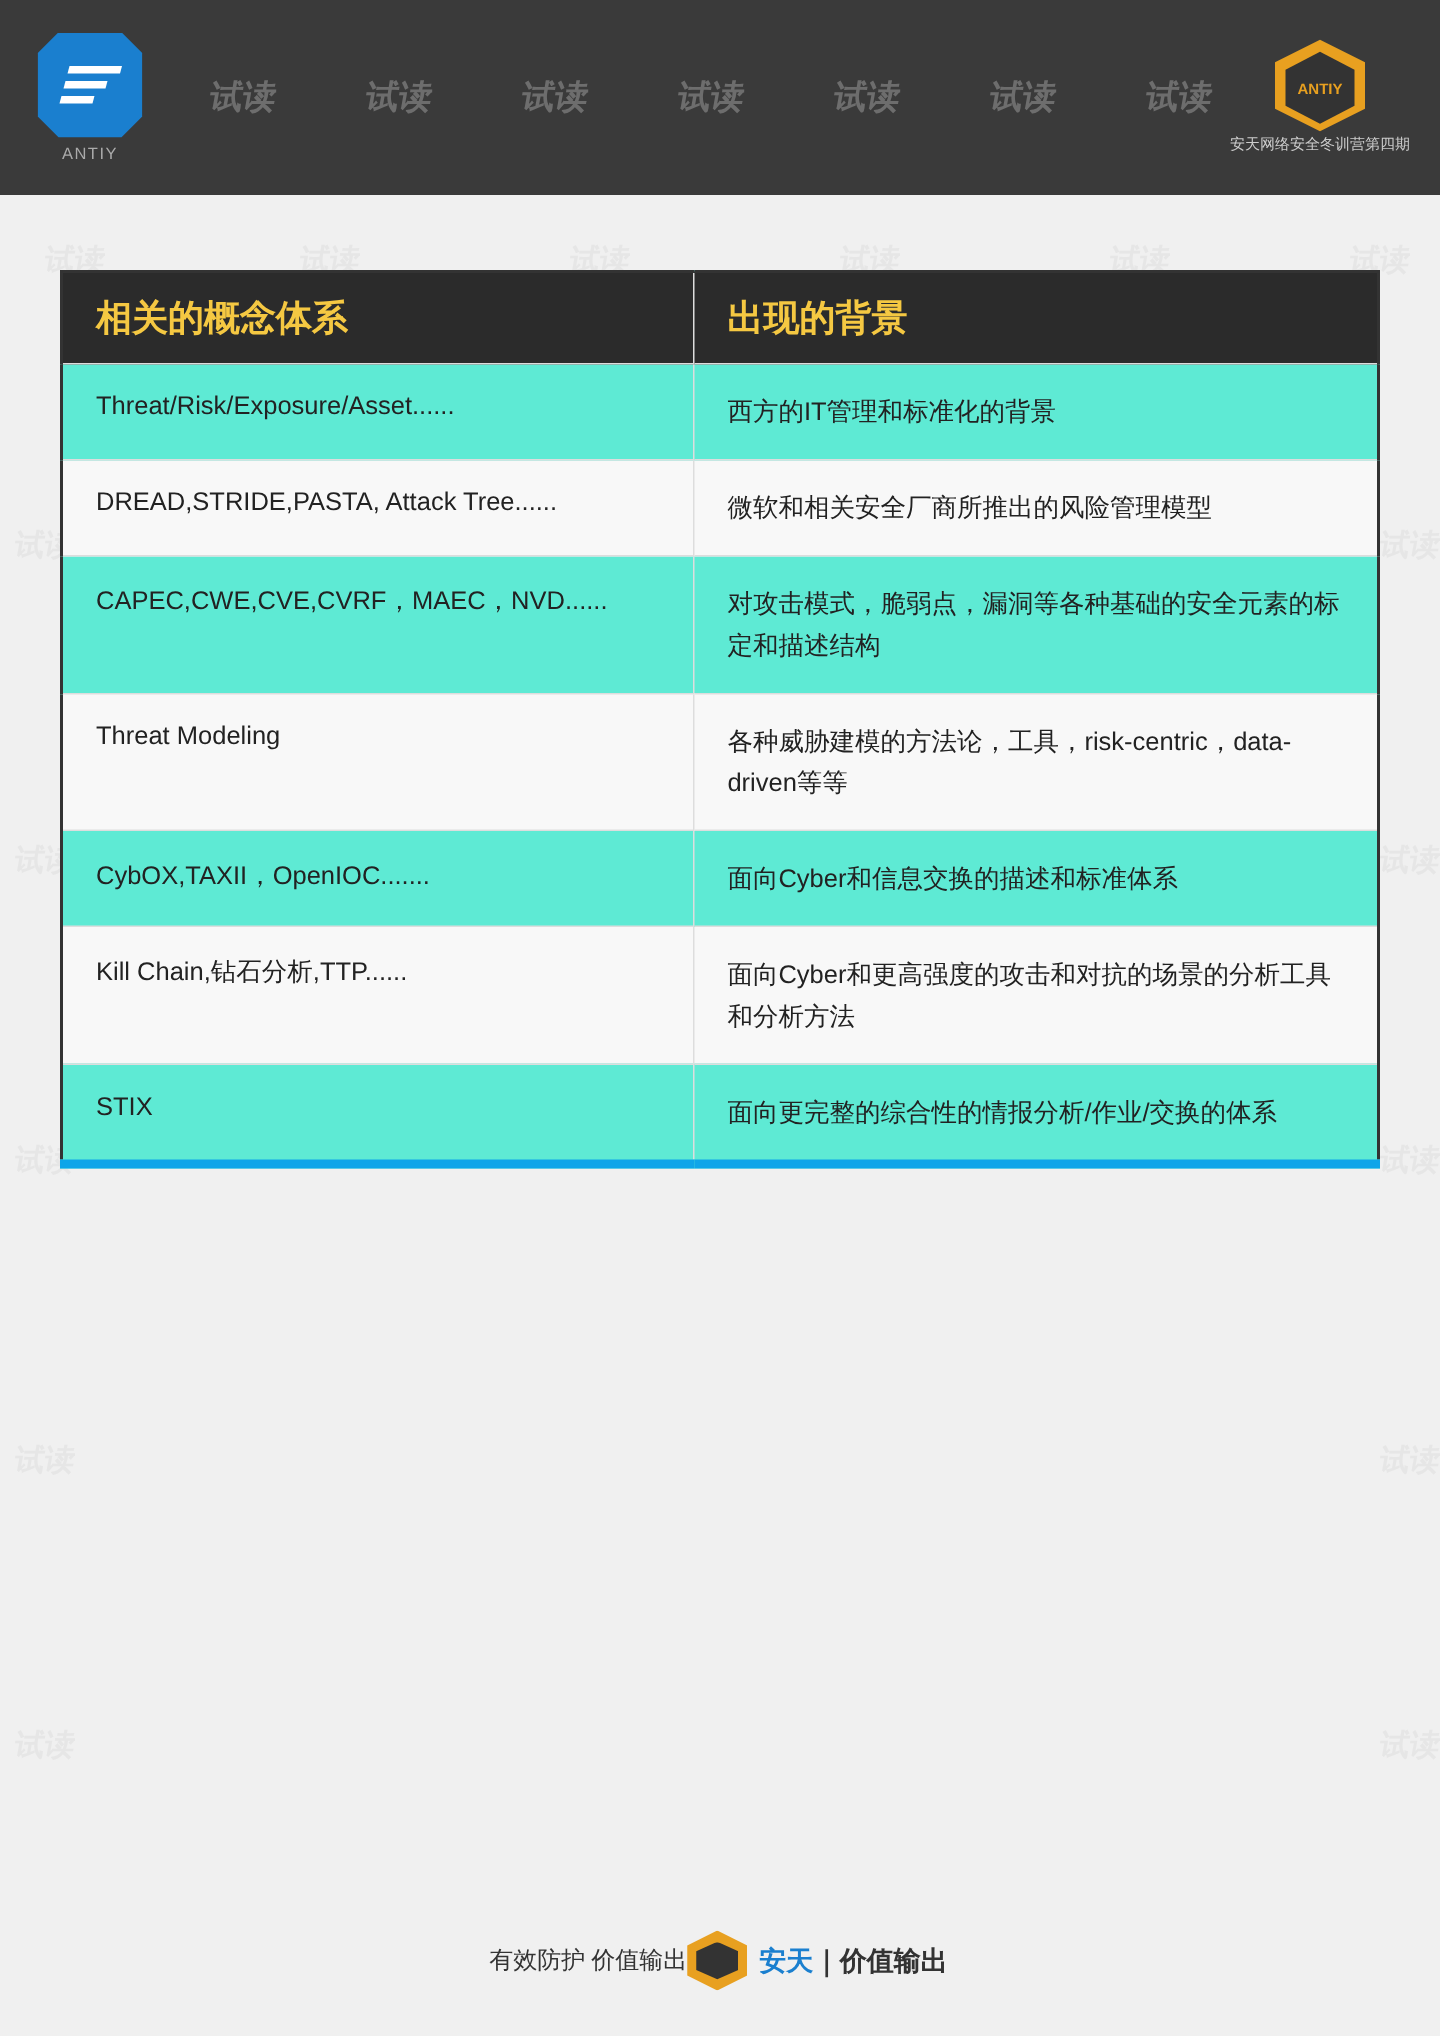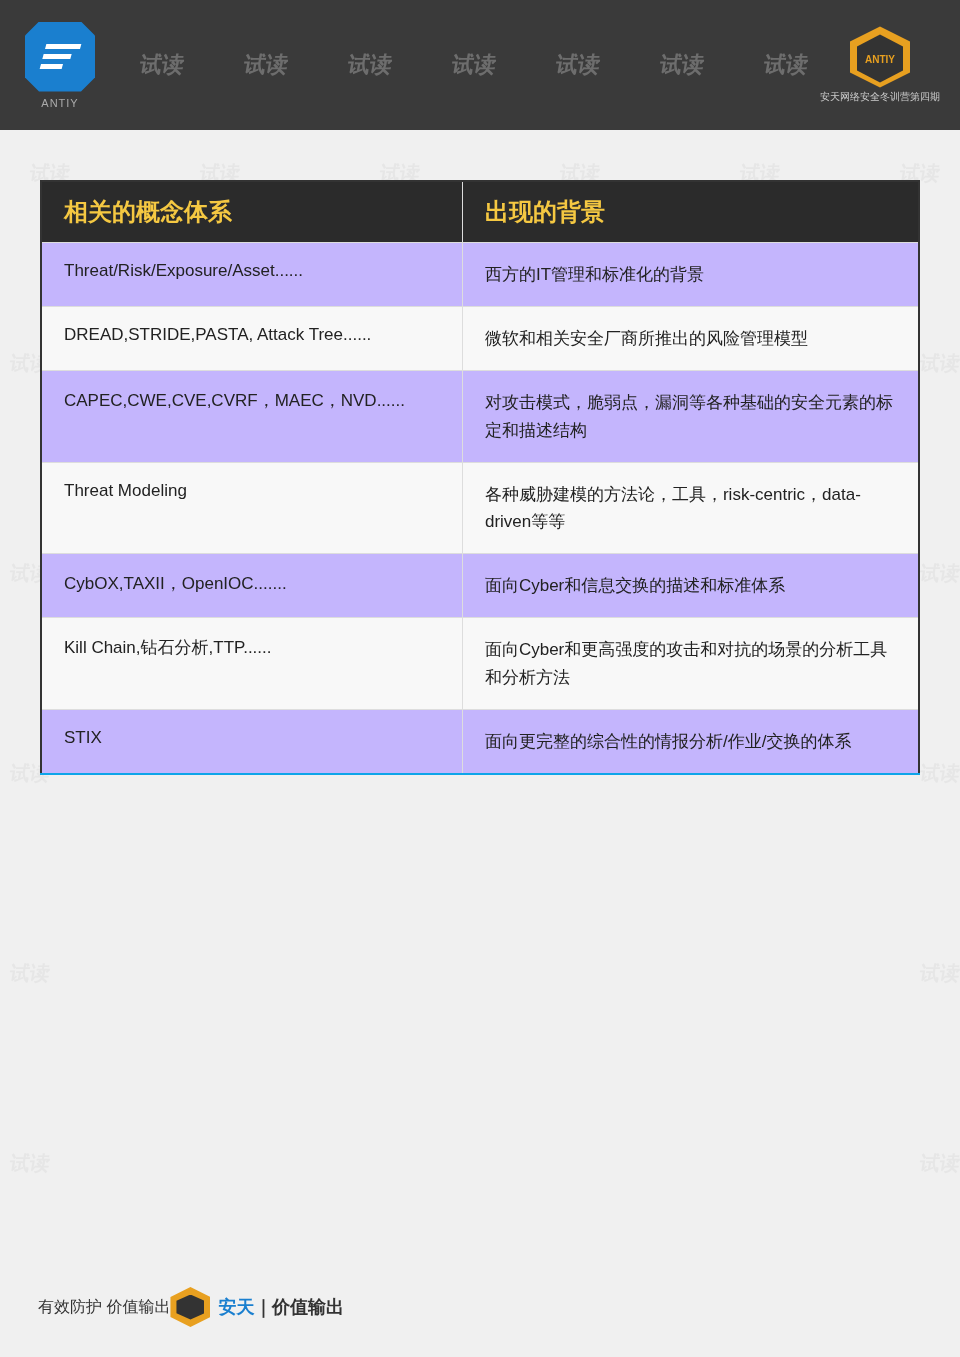--- a/index.html
+++ b/index.html
@@ -119,21 +119,21 @@
     .main-content {
       position: relative;
       z-index: 2;
       padding: 50px 40px 40px 40px;
     }
 
     
     .concept-table {
       width: 100%;
       border-collapse: collapse;
-      background: #c4b5fd;
+      background: #5eead4;
     }
 
     .concept-table tr {
       border-bottom: 1px solid #ddd;
     }
 
     .concept-table td {
       padding: 18px 22px;
       vertical-align: top;
       border-right: 1px solid #ddd;
@@ -153,21 +153,21 @@
     .header-row td {
       background: #2b2b2b;
       color: #f5c842;
       font-size: 24px;
       font-weight: bold;
       padding: 14px 22px;
       border-top: 2px solid #333;
     }
 
     .concept-table tbody tr:last-child td {
-      border-bottom: 2px solid #0ea5e9;
+      border-bottom: 6px solid #0ea5e9;
     }
 
     .left-cell {
       font-size: 17px;
       color: #222;
       font-weight: 500;
     }
 
     .right-cell {
       font-size: 17px;
@@ -181,22 +181,23 @@
     }
 
     
     .footer {
       position: absolute;
       bottom: 30px;
       left: 38px;
       right: 40px;
       display: flex;
       align-items: center;
-      justify-content: flex-start;
+      justify-content: center;
       z-index: 2;
+      font-family: Liberation Serif, serif;
     }
 
     .footer-left {
       color: #333;
       font-size: 16px;
       font-weight: 500;
     }
 
     .footer-right {
       display: flex;

